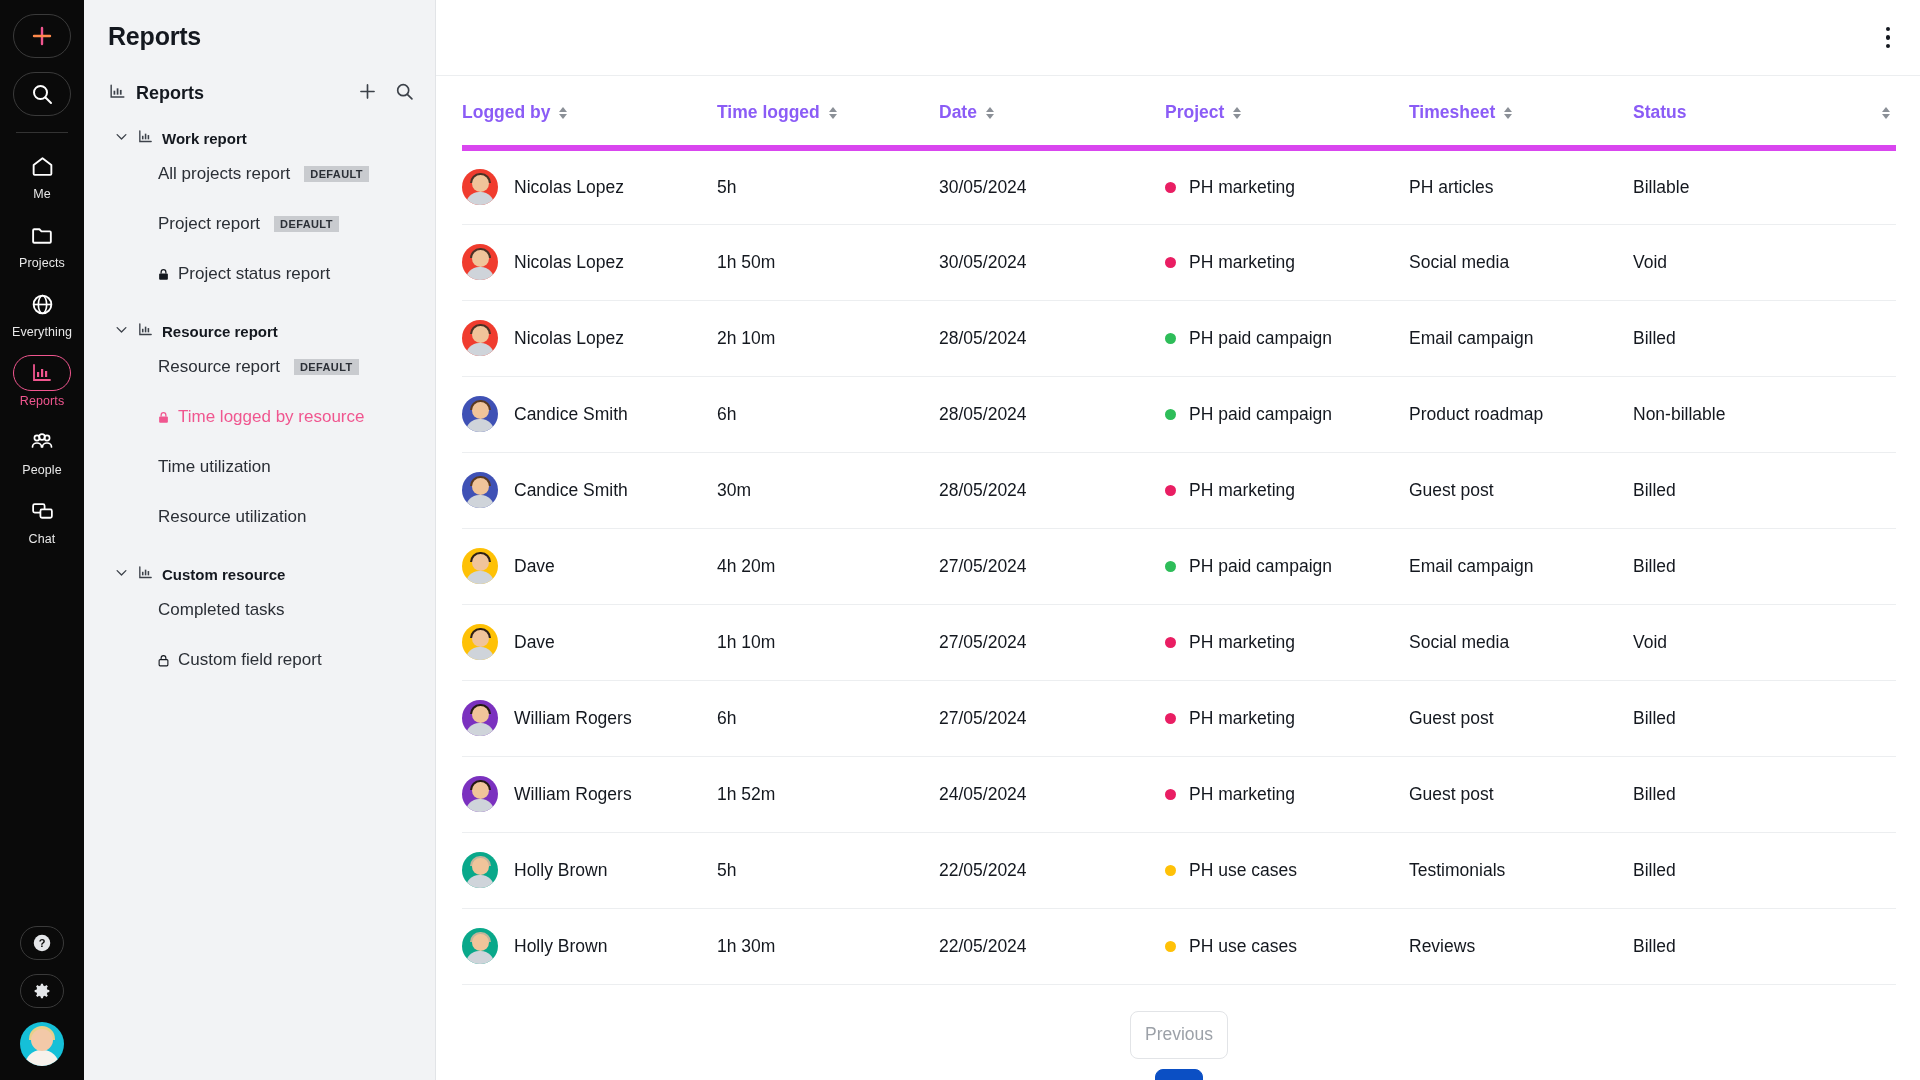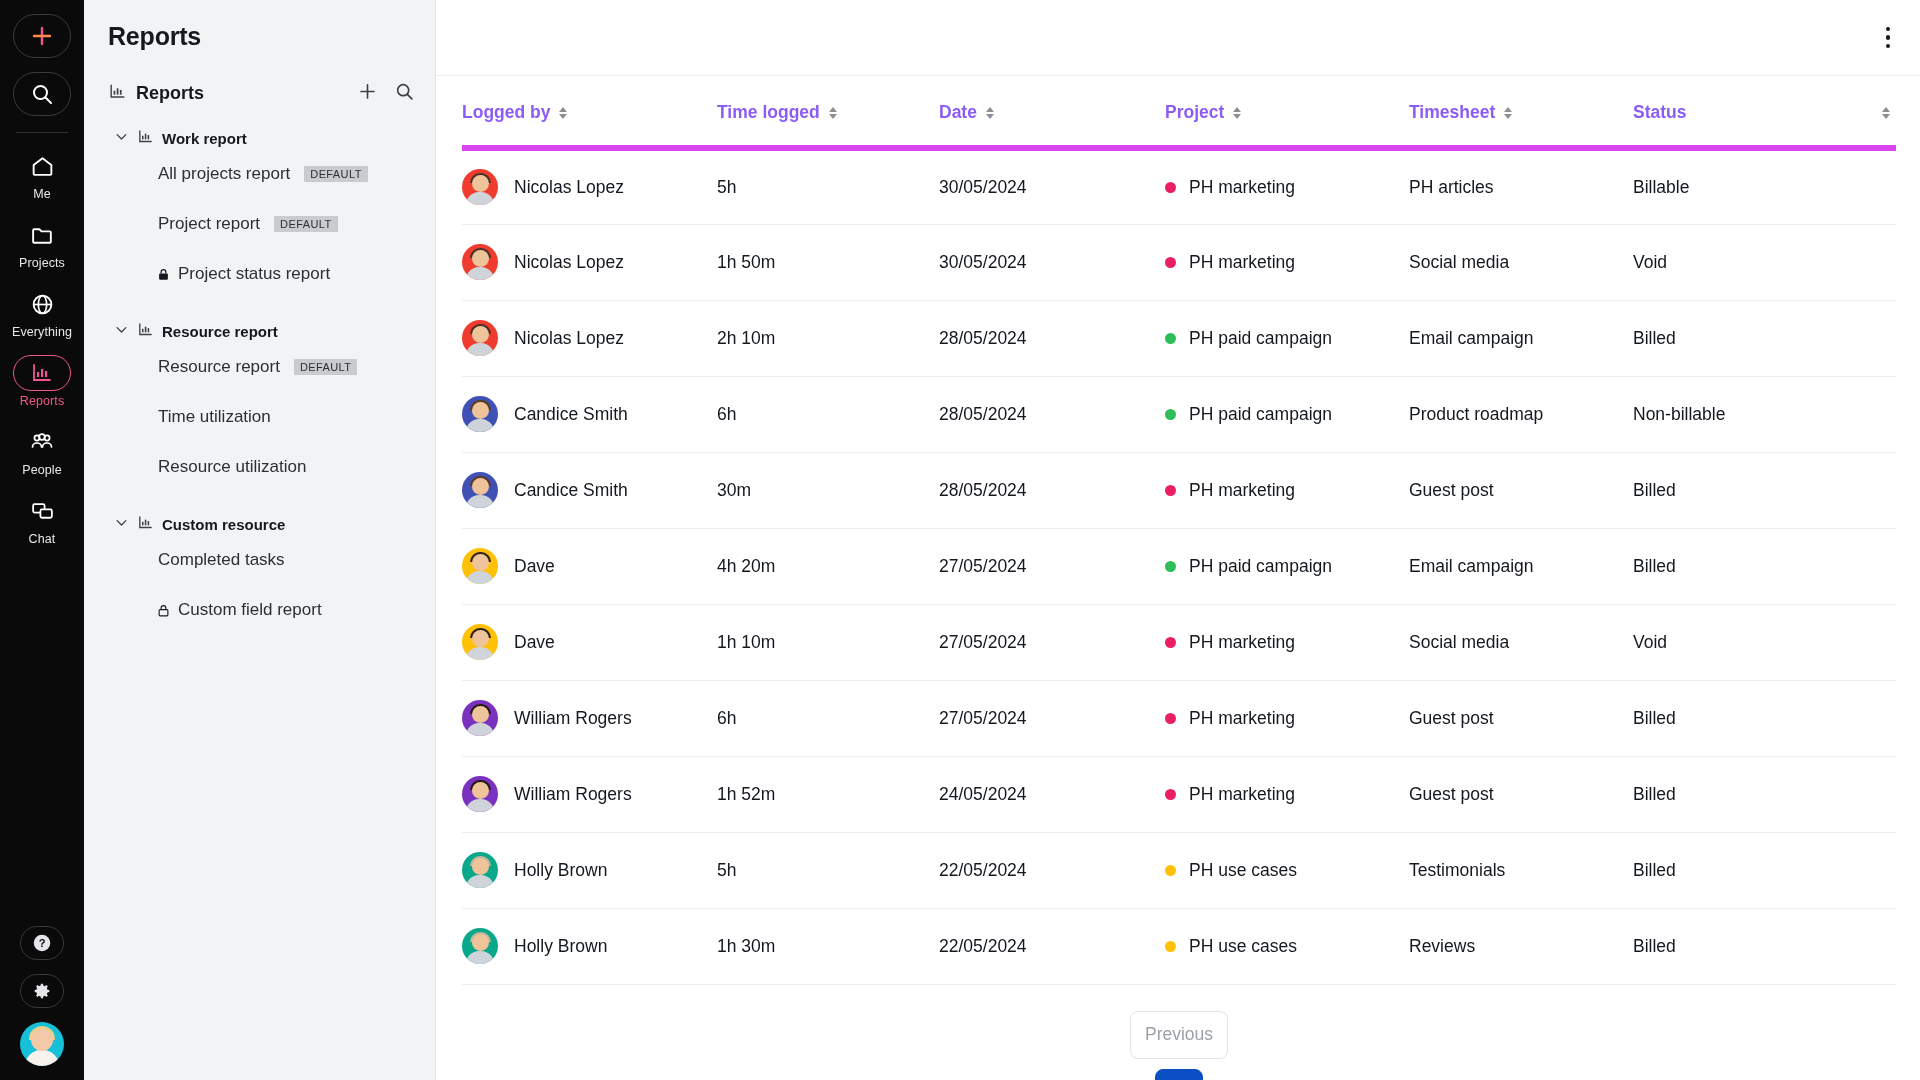--- a/index.html
+++ b/index.html
@@ -77,21 +77,21 @@
   }
   .sb-group-label { font-size: 15px; font-weight: 700; color: #14181f; }
   .sb-child {
     display: flex; align-items: center; gap: 5px;
     padding: 0 0 0 74px; height: 50px; font-size: 17px; color: #2b2f36; cursor: pointer;
   }
   .sb-child.locked { padding-left: 72px; }
   .sb-child.active { color: #f0568f; }
   .badge-default {
     display: inline-block; background: #c9cbcf; color: #2b2f36;
-    font-size: 11px; font-weight: 400; letter-spacing: .4px;
+    font-size: 11px; font-weight: 700; letter-spacing: .4px;
     border-radius: 0; padding: 2px 6px 2px 6px; margin-left: 9px;
   }
 
   
   .main { flex: 1 1 auto; height: 1080px; background: #fff; display: flex; flex-direction: column; min-width: 0; }
   .topbar {
     height: 76px; flex: 0 0 76px; display: flex; align-items: center;
     padding: 0 24px 0 26px; border-bottom: 1px solid #eceef0;
   }
   .search-box {
@@ -338,20 +338,29 @@
             <rect x="7" y="11" width="2.2" height="5" fill="#3c4149"></rect>
               <rect x="11" y="8" width="2.2" height="8" fill="#3c4149"></rect>
               <rect x="15" y="10" width="2.2" height="6" fill="#3c4149"></rect>
           </svg>
         </span>
         <span class="sb-group-label">Resource report</span>
       </div>
       <div class="sb-child">
         <span>Resource report</span>
         <span class="badge-default">DEFAULT</span>
+      </div>
+      <div class="sb-child locked active">
+        <span class="lock">
+          <svg width="15" height="15" viewBox="0 0 24 24">
+              <rect x="5" y="10.5" width="14" height="10" rx="1.6" fill="#f0568f"></rect>
+              <path d="M8.2 10.5V8a3.8 3.8 0 0 1 7.6 0v2.5" stroke="#f0568f" stroke-width="2" fill="none"></path>
+            </svg>
+        </span>
+        <span>Time logged by resource</span>
       </div>
       <div class="sb-child">
         <span>Time utilization</span>
       </div>
       <div class="sb-child">
         <span>Resource utilization</span>
       </div>
     </div>
 
     <div class="sb-group">

